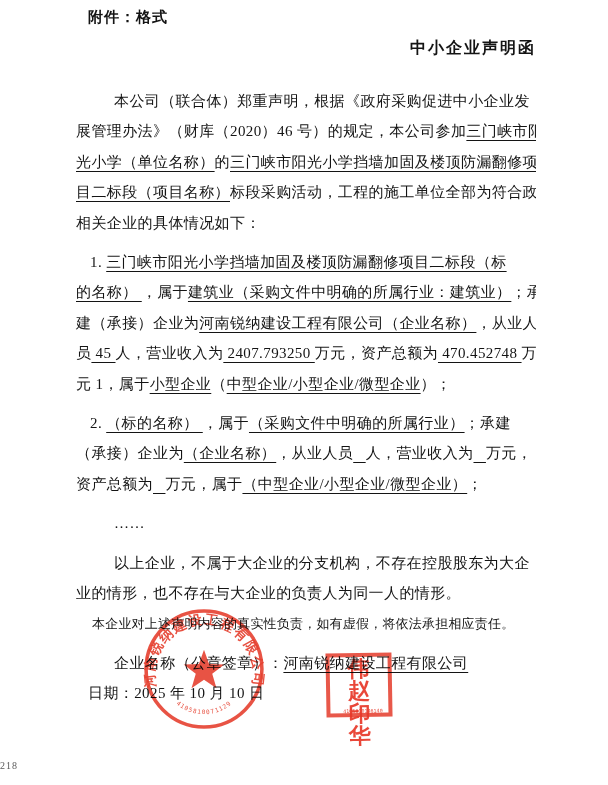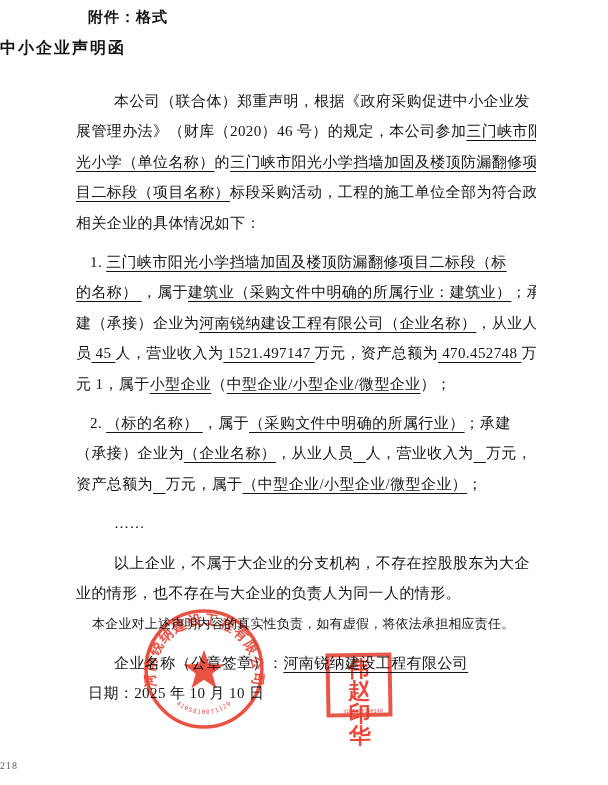--- a/index.html
+++ b/index.html
@@ -10,21 +10,21 @@
     font-family:"Liberation Serif","DejaVu Serif",serif;
     color:#141414;
     overflow:hidden;
   }
   .attachment-label{
     position:absolute;left:88px;top:8px;
     font-size:15px;font-weight:bold;letter-spacing:1px;
   }
   .doc-title{
     position:absolute;left:0;top:38px;width:100%;
-    text-align:left;font-size:16px;font-weight:bold;letter-spacing:2px;
+    text-align:right;font-size:16px;font-weight:bold;letter-spacing:2px;
   }
   .doc-body{
     position:absolute;left:76px;top:86px;width:462px;
     font-size:15px;line-height:30.4px;
   }
   .line{white-space:pre;letter-spacing:0.4px;}
   .line.t-para{text-indent:38px;}
   .line.t-item{text-indent:14px;}
   .line.t-note{font-size:13px;text-indent:16px;letter-spacing:0.2px;}
   .line.t-sign{text-indent:38px;}
@@ -72,21 +72,21 @@
 
   <div class="doc-body" id="doc-body">
       <div class="line t-para"><span>本公司（联合体）郑重声明，根据《政府采购促进中小企业发</span></div>
       <div class="line t-cont"><span>展管理办法》（财库（2020）46 号）的规定，本公司参加</span><span class="u">三门峡市阳</span></div>
       <div class="line t-cont"><span class="u">光小学（单位名称）</span><span>的</span><span class="u">三门峡市阳光小学挡墙加固及楼顶防漏翻修项</span></div>
       <div class="line t-cont"><span class="u">目二标段（项目名称）</span><span>标段采购活动，工程的施工单位全部为符合政</span></div>
       <div class="line t-cont"><span>相关企业的具体情况如下：</span></div>
       <div class="line t-item gap"><span>1. </span><span class="u">三门峡市阳光小学挡墙加固及楼顶防漏翻修项目二标段（标</span></div>
       <div class="line t-cont"><span class="u">的名称） </span><span>，属于</span><span class="u">建筑业（采购文件中明确的所属行业：建筑业）</span><span>；承</span></div>
       <div class="line t-cont"><span>建（承接）企业为</span><span class="u">河南锐纳建设工程有限公司（企业名称）</span><span>，从业人</span></div>
-      <div class="line t-cont"><span>员</span><span class="u"> 45 </span><span>人，营业收入为</span><span class="u"> 1521.497147 </span><span>万元，资产总额为</span><span class="u"> 470.452748 </span><span>万</span></div>
+      <div class="line t-cont"><span>员</span><span class="u"> 45 </span><span>人，营业收入为</span><span class="u"> 2407.793250 </span><span>万元，资产总额为</span><span class="u"> 470.452748 </span><span>万</span></div>
       <div class="line t-cont"><span>元 1，属于</span><span class="u">小型企业</span><span>（</span><span class="u">中型企业/小型企业/微型企业</span><span>）；</span></div>
       <div class="line t-item gap"><span>2. </span><span class="u">（标的名称） </span><span>，属于</span><span class="u">（采购文件中明确的所属行业）</span><span>；承建</span></div>
       <div class="line t-cont"><span>（承接）企业为</span><span class="u">（企业名称）</span><span>，从业人员</span><span class="u">   </span><span>人，营业收入为</span><span class="u">   </span><span>万元，</span></div>
       <div class="line t-cont"><span>资产总额为</span><span class="u">   </span><span>万元，属于</span><span class="u">（中型企业/小型企业/微型企业）</span><span>；</span></div>
       <div class="line t-para gap"><span>……</span></div>
       <div class="line t-para gap"><span>以上企业，不属于大企业的分支机构，不存在控股股东为大企</span></div>
       <div class="line t-cont"><span>业的情形，也不存在与大企业的负责人为同一人的情形。</span></div>
       <div class="line t-note"><span>本企业对上述声明内容的真实性负责，如有虚假，将依法承担相应责任。</span></div>
       <div class="line t-sign gap"><span>企业名称（公章签章）：</span><span class="u">河南锐纳建设工程有限公司</span></div>
       <div class="line t-date"><span>日期：2025 年 10 月 10 日</span></div>

